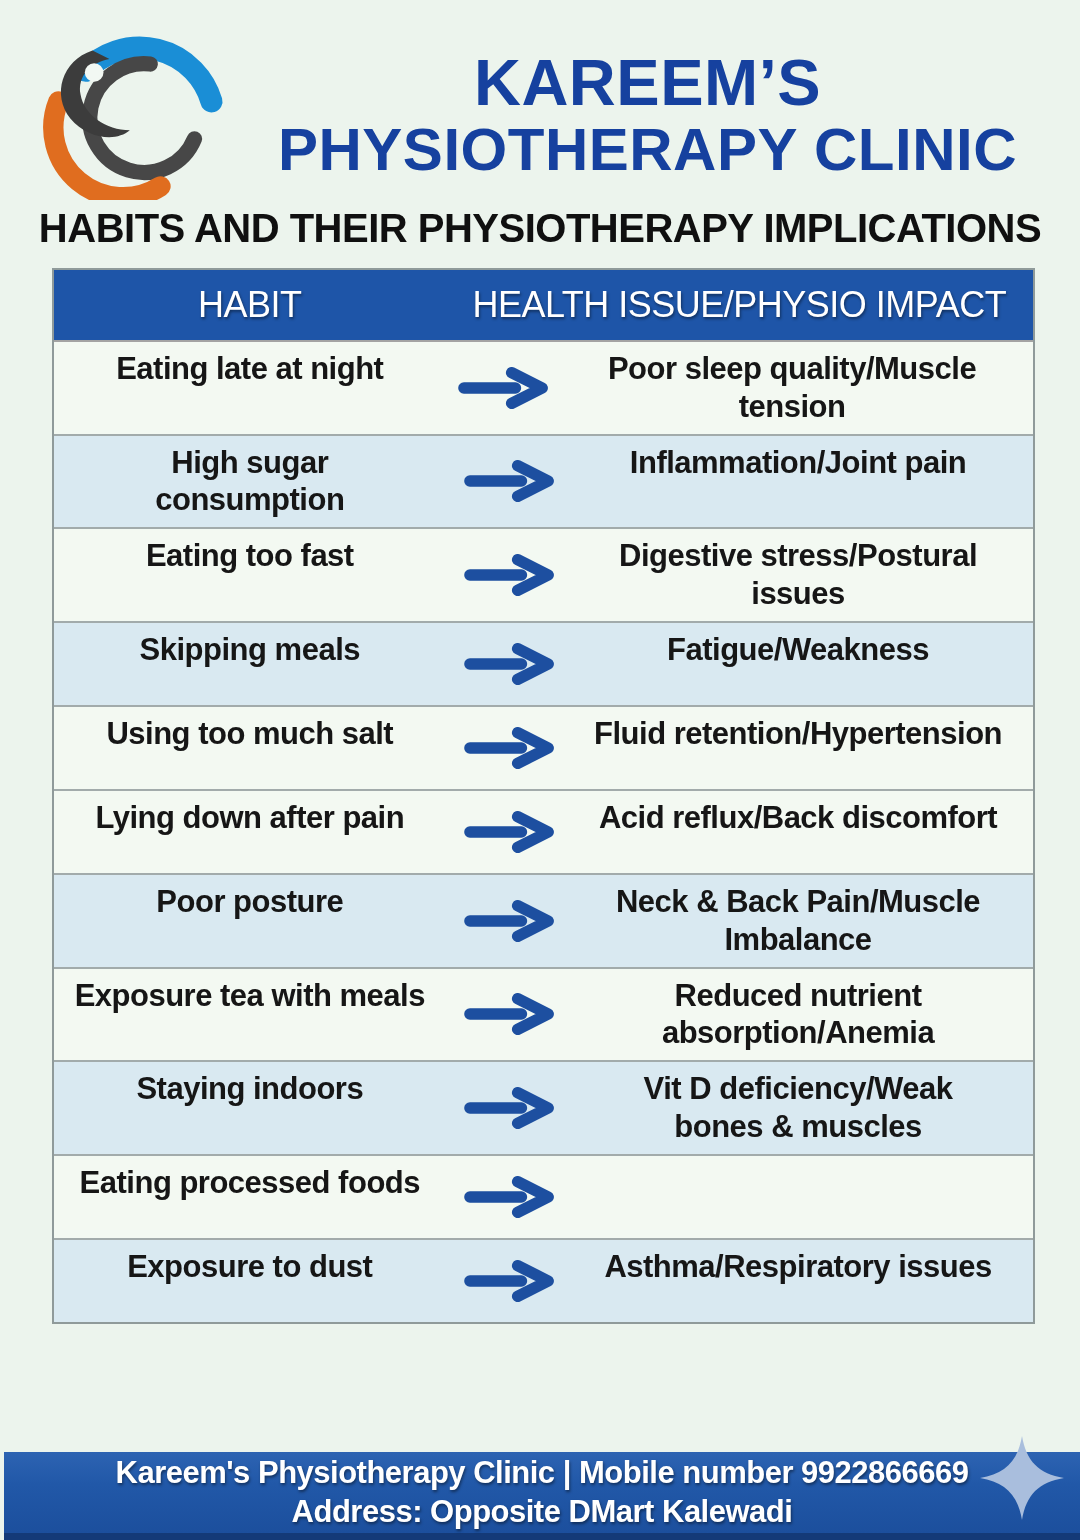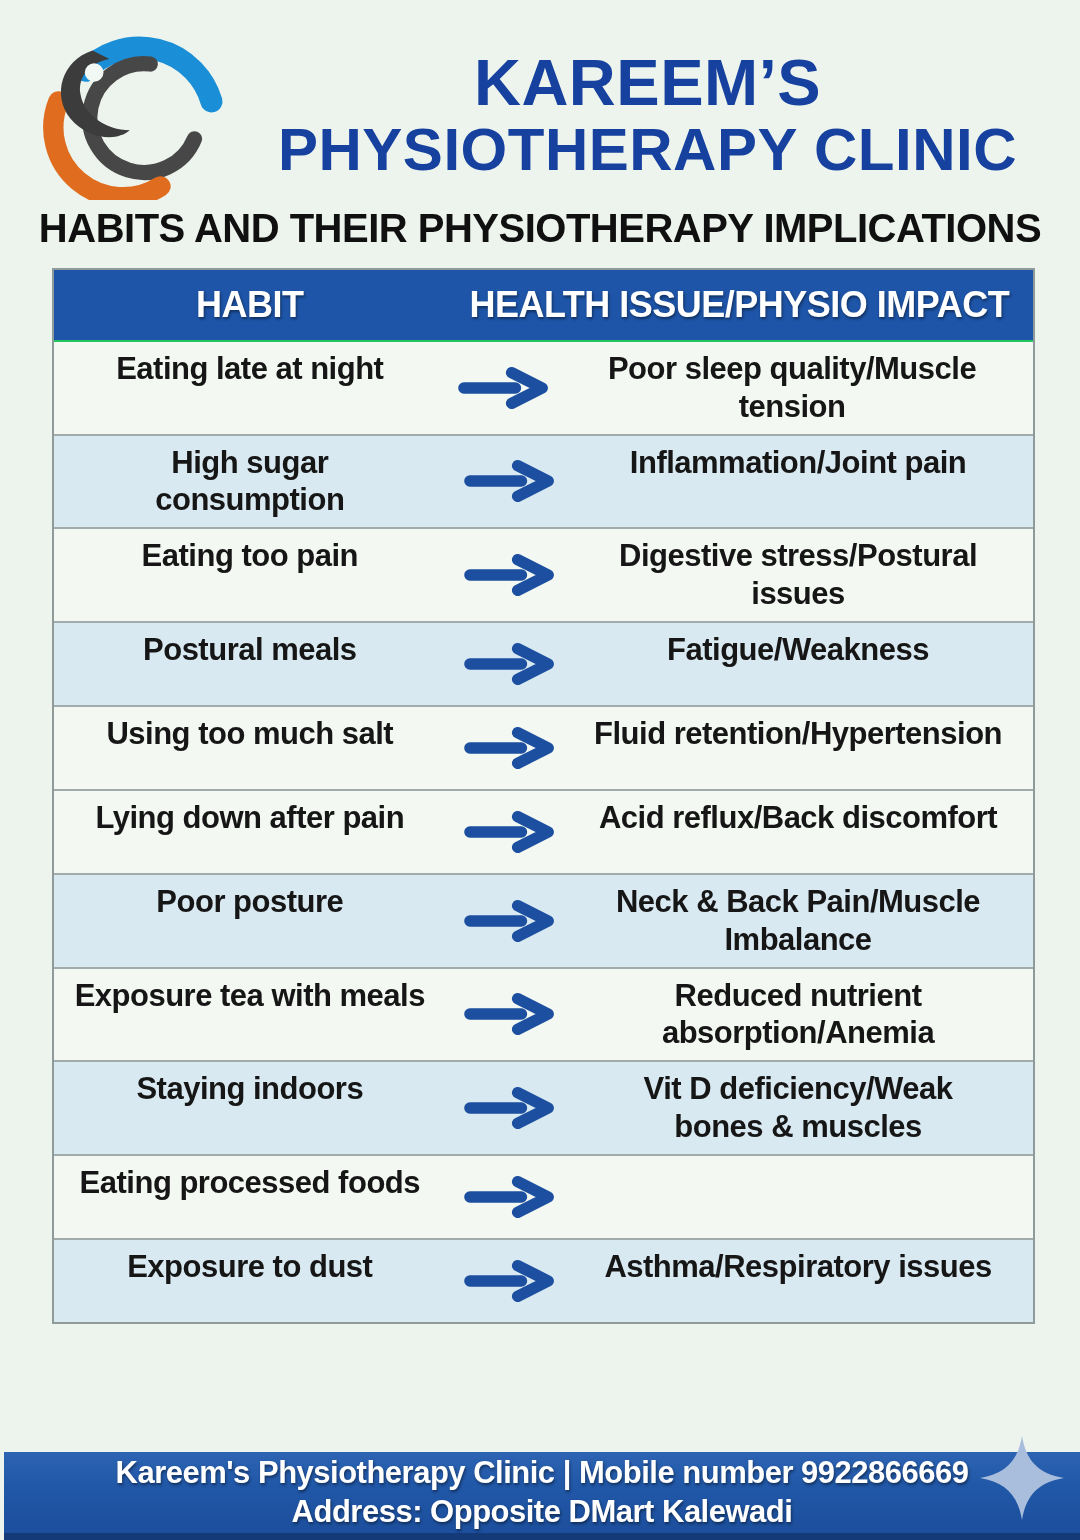--- a/index.html
+++ b/index.html
@@ -62,25 +62,25 @@
     top:268px;
     border:2px solid #8f9a9a;
     background:var(--row-light);
   }
   .thead{
     display:flex;
     align-items:center;
     height:72px;
     background:var(--header-bar-blue);
     color:#fff;
-    font-weight:bold;
+    font-weight:normal;
     font-size:36px;
     letter-spacing:-.5px;
     text-shadow:1px 2px 3px rgba(0,0,0,.45);
-    border-bottom:2px solid #22c55e;
+    border-bottom:2px solid #a3a3a3;
   }
   .th{text-align:center;}
   .th-habit{flex:0 0 40%;}
   .th-impact{flex:0 0 60%;}
   .row{
     display:flex;
     min-height:84px;
     padding:8px 0;
   }
   .row + .row{border-top:2px solid var(--grid-line);gap:6px;}
@@ -180,33 +180,33 @@
     <div class="arrow">
       <svg viewBox="0 0 100 44">
         <path d="M8 22 H62" fill="none" stroke="#1d4fa0" stroke-width="12" stroke-linecap="round"></path>
         <path d="M58 6 L90 22 L58 38" fill="none" stroke="#1d4fa0" stroke-width="12" stroke-linecap="round" stroke-linejoin="round"></path>
       </svg>
     </div>
     <div class="cell impact">Inflammation/Joint pain</div>
   </div>
 
   <div class="row row--light">
-    <div class="cell habit">Eating too pain</div>
+    <div class="cell habit">Eating too fast</div>
     <div class="arrow">
       <svg viewBox="0 0 100 44">
         <path d="M8 22 H62" fill="none" stroke="#1d4fa0" stroke-width="12" stroke-linecap="round"></path>
         <path d="M58 6 L90 22 L58 38" fill="none" stroke="#1d4fa0" stroke-width="12" stroke-linecap="round" stroke-linejoin="round"></path>
       </svg>
     </div>
     <div class="cell impact">Digestive stress/Postural
 issues</div>
   </div>
 
   <div class="row row--blue">
-    <div class="cell habit">Postural meals</div>
+    <div class="cell habit">Skipping meals</div>
     <div class="arrow">
       <svg viewBox="0 0 100 44">
         <path d="M8 22 H62" fill="none" stroke="#1d4fa0" stroke-width="12" stroke-linecap="round"></path>
         <path d="M58 6 L90 22 L58 38" fill="none" stroke="#1d4fa0" stroke-width="12" stroke-linecap="round" stroke-linejoin="round"></path>
       </svg>
     </div>
     <div class="cell impact">Fatigue/Weakness</div>
   </div>
 
   <div class="row row--light">

